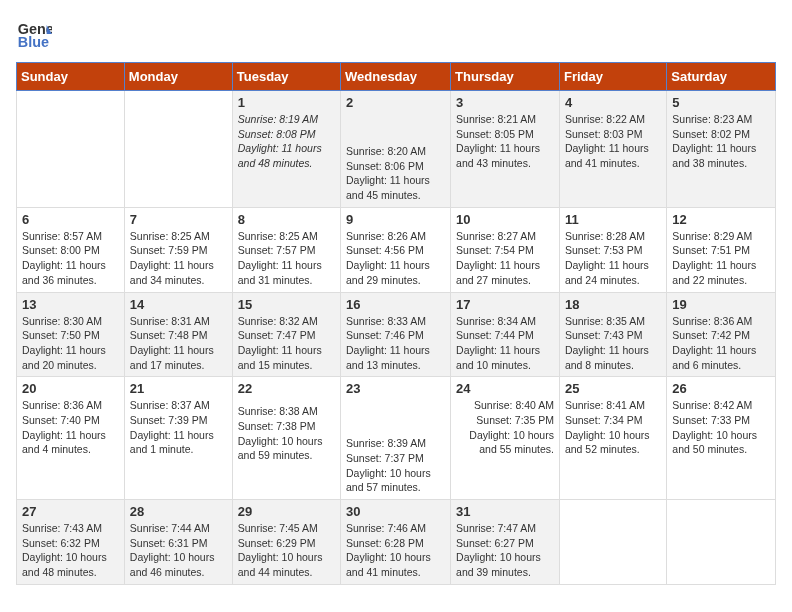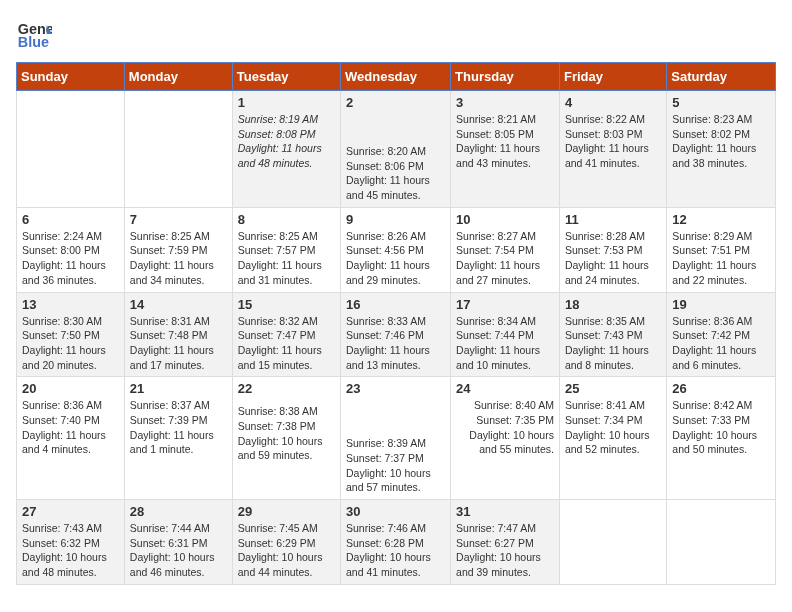--- a/index.html
+++ b/index.html
@@ -147,21 +147,21 @@
         <td>
           <span class="day-num">5</span>
           <div class="day-info" style="white-space: pre-line;">Sunrise: 8:23 AM
 Sunset: 8:02 PM
 Daylight: 11 hours and 38 minutes.</div>
         </td>
       </tr>
       <tr>
         <td>
           <span class="day-num">6</span>
-          <div class="day-info" style="white-space: pre-line;">Sunrise: 2:24 AM
+          <div class="day-info" style="white-space: pre-line;">Sunrise: 8:57 AM
 Sunset: 8:00 PM
 Daylight: 11 hours and 36 minutes.</div>
         </td>
         <td>
           <span class="day-num">7</span>
           <div class="day-info" style="white-space: pre-line;">Sunrise: 8:25 AM
 Sunset: 7:59 PM
 Daylight: 11 hours and 34 minutes.</div>
         </td>
         <td>

